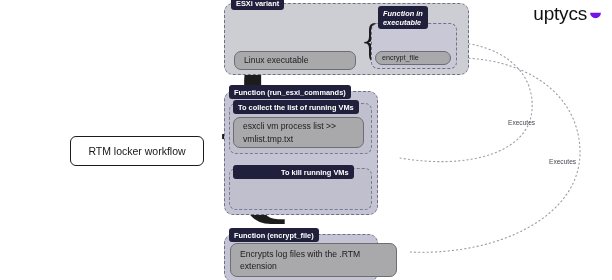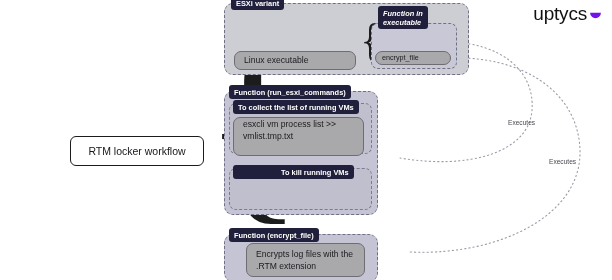--- a/index.html
+++ b/index.html
@@ -99,33 +99,33 @@
   </div>
 
   <div class="panel panel-dash" style="left:224px;top:91px;width:152px;height:122px;"></div>
 
   <div class="tag" style="left:229px;top:85px;">Function (run_esxi_commands)</div>
 
   <div class="panel" style="left:229px;top:103px;width:141px;height:49px;background:#bfbfcd;border:1.1px dashed #7a7a90;border-radius:7px;"></div>
 
   <div class="tag" style="left:233px;top:100px;">To collect the list of running VMs</div>
 
-  <div class="gbox" style="left:233px;top:117px;width:131px;height:39px;align-items:flex-start;">
+  <div class="gbox" style="left:233px;top:117px;width:131px;height:31px;align-items:center;">
     <span>esxcli vm process list &gt;&gt; vmlist.tmp.txt</span>
   </div>
 
   <div class="panel" style="left:229px;top:168px;width:141px;height:40px;background:#bfbfcd;border:1.1px dashed #7a7a90;border-radius:7px;"></div>
 
   <div class="tag" style="left:233px;top:165px;padding-left:48px;">To kill running VMs</div>
 
 
   <div class="panel panel-dash" style="left:224px;top:234px;width:152px;height:46px;"></div>
 
   <div class="tag" style="left:229px;top:228px;">Function (encrypt_file)</div>
 
-  <div class="gbox" style="left:230px;top:243px;width:119px;height:34px;margin-left:16px;">
+  <div class="gbox" style="left:230px;top:243px;width:167px;height:34px;">
     <span>Encrypts log files with the .RTM extension</span>
   </div>
 
   <div class="exec-label" style="left:508px;top:119px;">Executes</div>
   <div class="exec-label" style="left:549px;top:158px;">Executes</div>
 
 </div>
 
 </body></html>

